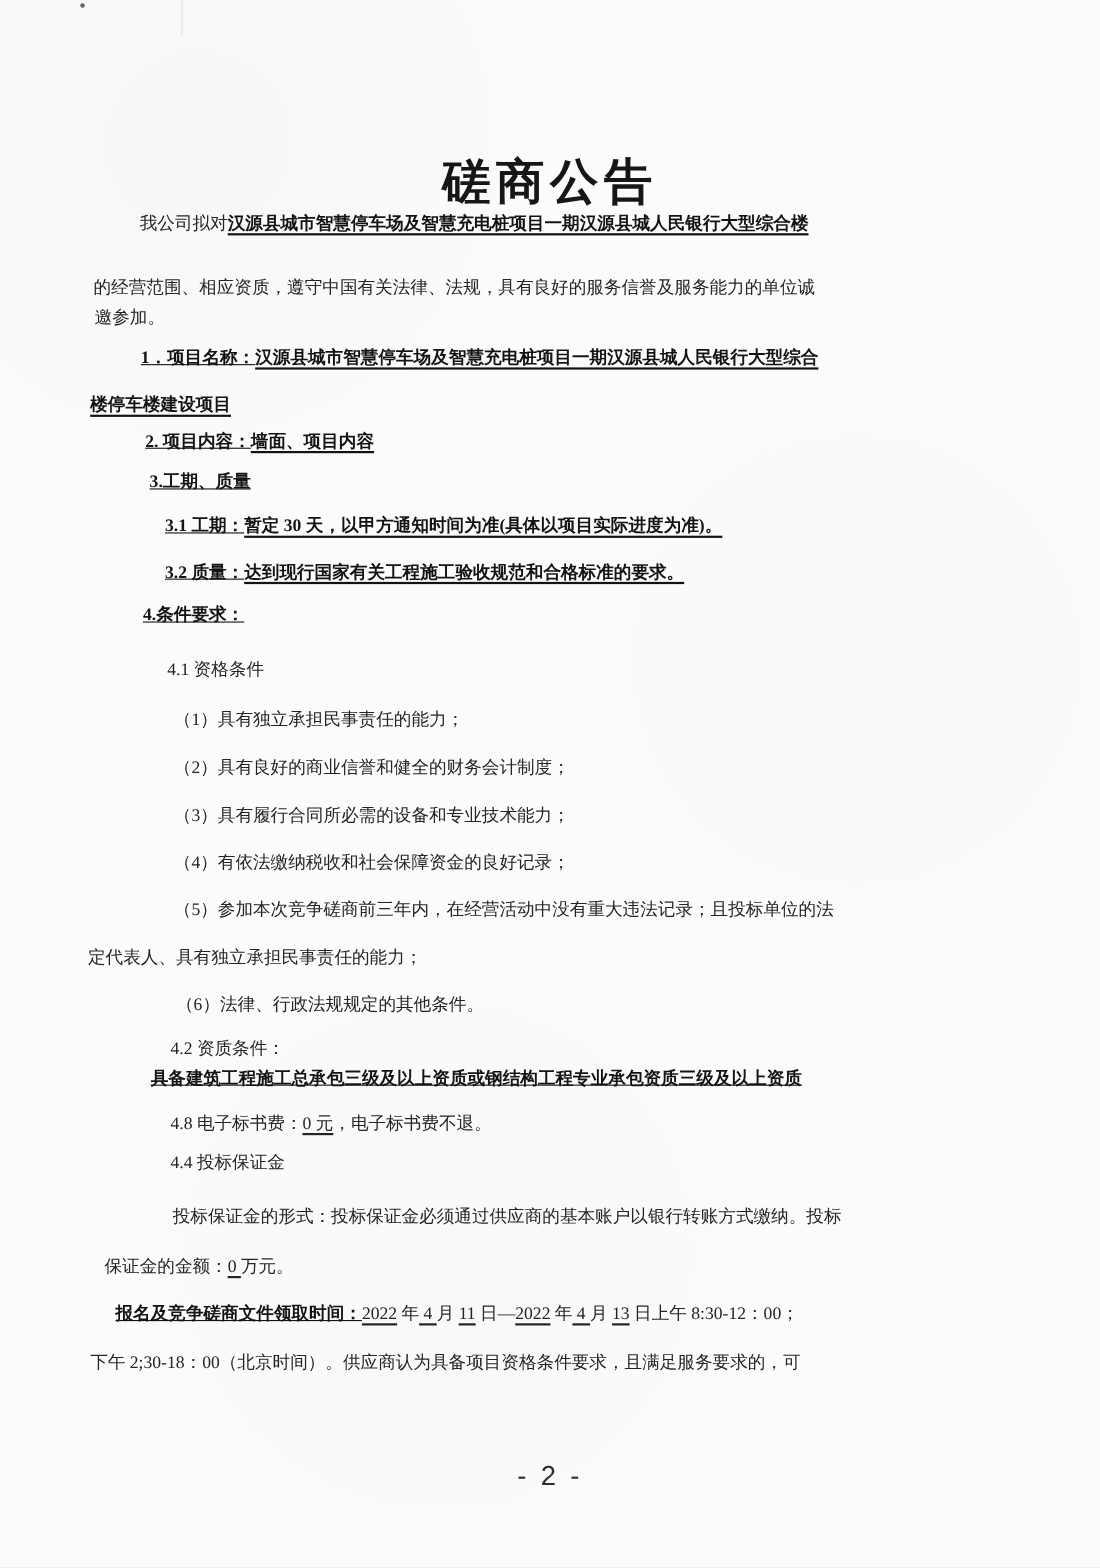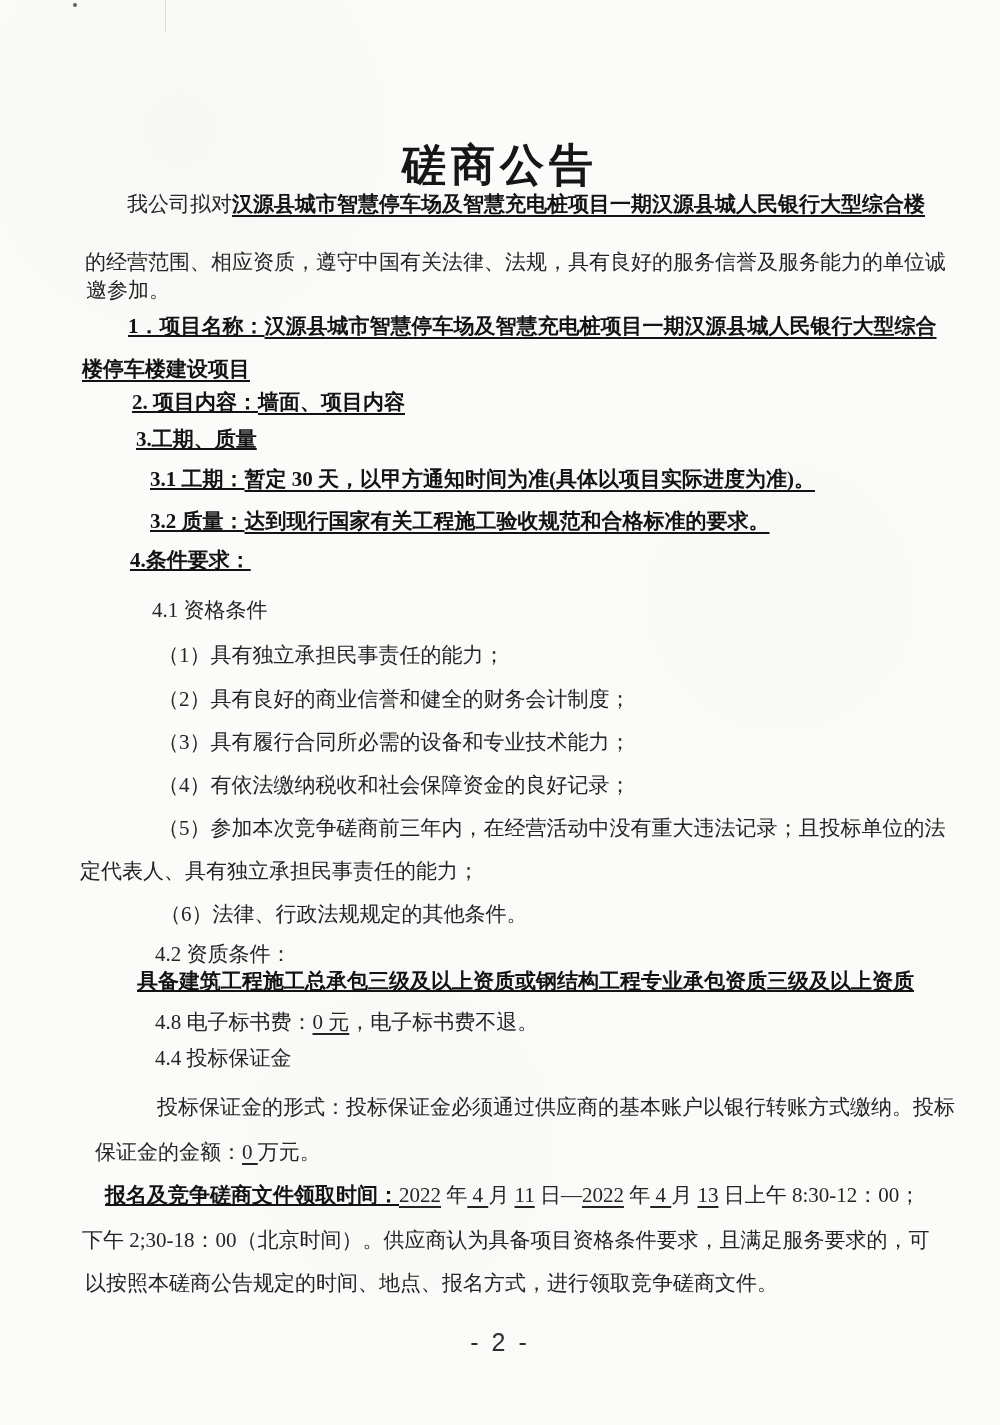--- a/index.html
+++ b/index.html
@@ -24,21 +24,21 @@
   }
   .title {
     position:absolute; top:88px; left:0; right:0;
     text-align:center;
     font-size:44px; font-weight:bold; color:#161616;
     letter-spacing:5px;
     margin-top:48px;
   }
   .ln {
     position:absolute;
-    font-size:21px; line-height:30px;
+    font-size:16px; line-height:30px;
     white-space:nowrap;
     color:#242424;
   }
   .b { font-weight:bold; color:#131313;text-decoration:underline; }
   .u { text-decoration:underline; text-underline-offset:4px; text-decoration-thickness:1.5px; }
   .footer {
     position:absolute; top:1328px; left:0; right:0;
     text-align:center;
     font-family:"Liberation Sans","DejaVu Sans",sans-serif;
     font-size:25px; color:#2e2e2e; letter-spacing:3px;
@@ -101,16 +101,15 @@
 
   <div class="ln" style="top:1092px;left:157px">投标保证金的形式：投标保证金必须通过供应商的基本账户以银行转账方式缴纳。投标</div>
   <div class="ln" style="top:1137px;left:95px">
     <span>保证金的金额：</span><span class="u">0 </span><span>万元。</span>
   </div>
 
   <div class="ln" style="top:1180px;left:105px">
     <span class="b">报名及竞争磋商文件领取时间：</span><span class="u">2022</span><span> 年</span><span class="u"> 4 </span><span>月 </span><span class="u">11</span><span> 日—</span><span class="u">2022</span><span> 年</span><span class="u"> 4 </span><span>月 </span><span class="u">13</span><span> 日上午 8:30-12：00；</span>
   </div>
   <div class="ln" style="top:1225px;left:82px">下午 2;30-18：00（北京时间）。供应商认为具备项目资格条件要求，且满足服务要求的，可</div>
-  <div class="ln" style="top:1268px;left:85px">以按照本磋商公告规定的时间、地点、报名方式，进行领取竞争磋商文件。</div>
 
   <div class="footer">- 2 -</div>
 </div>
 
 </body></html>

